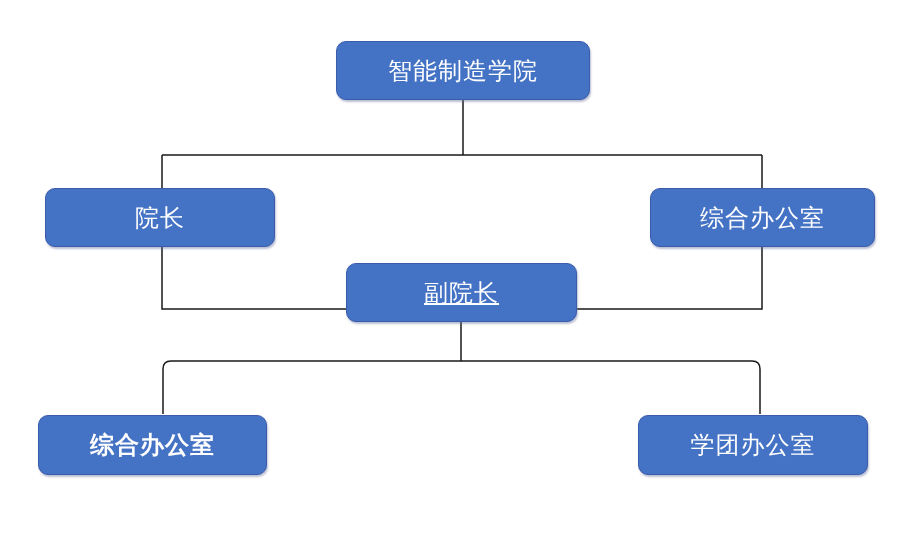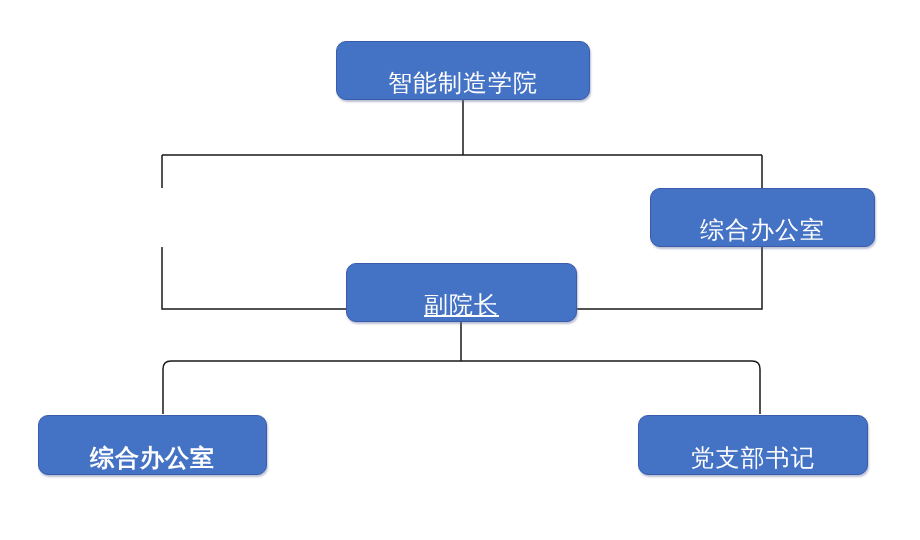--- a/index.html
+++ b/index.html
@@ -25,21 +25,21 @@
   .node {
     position: absolute;
     box-sizing: border-box;
     background: #4472C4;
     border: 1.5px solid #3B5CAB;
     border-radius: 10px;
     color: #ffffff;
     font-size: 24px;
     letter-spacing: 1px;
     display: flex;
-    align-items: flex-end;
+    align-items: center;
     justify-content: center;
     box-shadow: 1px 2px 2px rgba(104,114,158,0.45);
     white-space: nowrap;
   }
   
   .n0 { left: 336px; top: 41px;  width: 254px; height: 59px; }
   .n1 { left: 45px;  top: 188px; width: 230px; height: 59px; }
   .n2 { left: 650px; top: 188px; width: 225px; height: 59px; }
   .n3 { left: 346px; top: 263px; width: 231px; height: 59px; text-decoration: underline; }
   .n4 { left: 38px;  top: 415px; width: 229px; height: 60px; font-weight: bold; }
@@ -56,30 +56,33 @@
 
     <path d="M162,247 L162,309 L346,309 M762,247 L762,309 L577,309" fill="none" stroke="#1A1A1A" stroke-width="1.5"></path>
 
     <path d="M461,322 L461,361 M461,361 L171,361 Q163,361 163,369 L163,414 M461,361 L752,361 Q760,361 760,369 L760,414" fill="none" stroke="#1A1A1A" stroke-width="1.5"></path>
   </svg>
 
   <div class="node n0">
     <span>智能制造学院</span>
   </div>
 
+  <div class="node n1">
+    <span>院长</span>
+  </div>
 
   <div class="node n2">
     <span>综合办公室</span>
   </div>
 
   <div class="node n3">
     <span>副院长</span>
   </div>
 
   <div class="node n4">
     <span>综合办公室</span>
   </div>
 
   <div class="node n5">
-    <span>党支部书记</span>
+    <span>学团办公室</span>
   </div>
 
 </div>
 
 </body></html>

